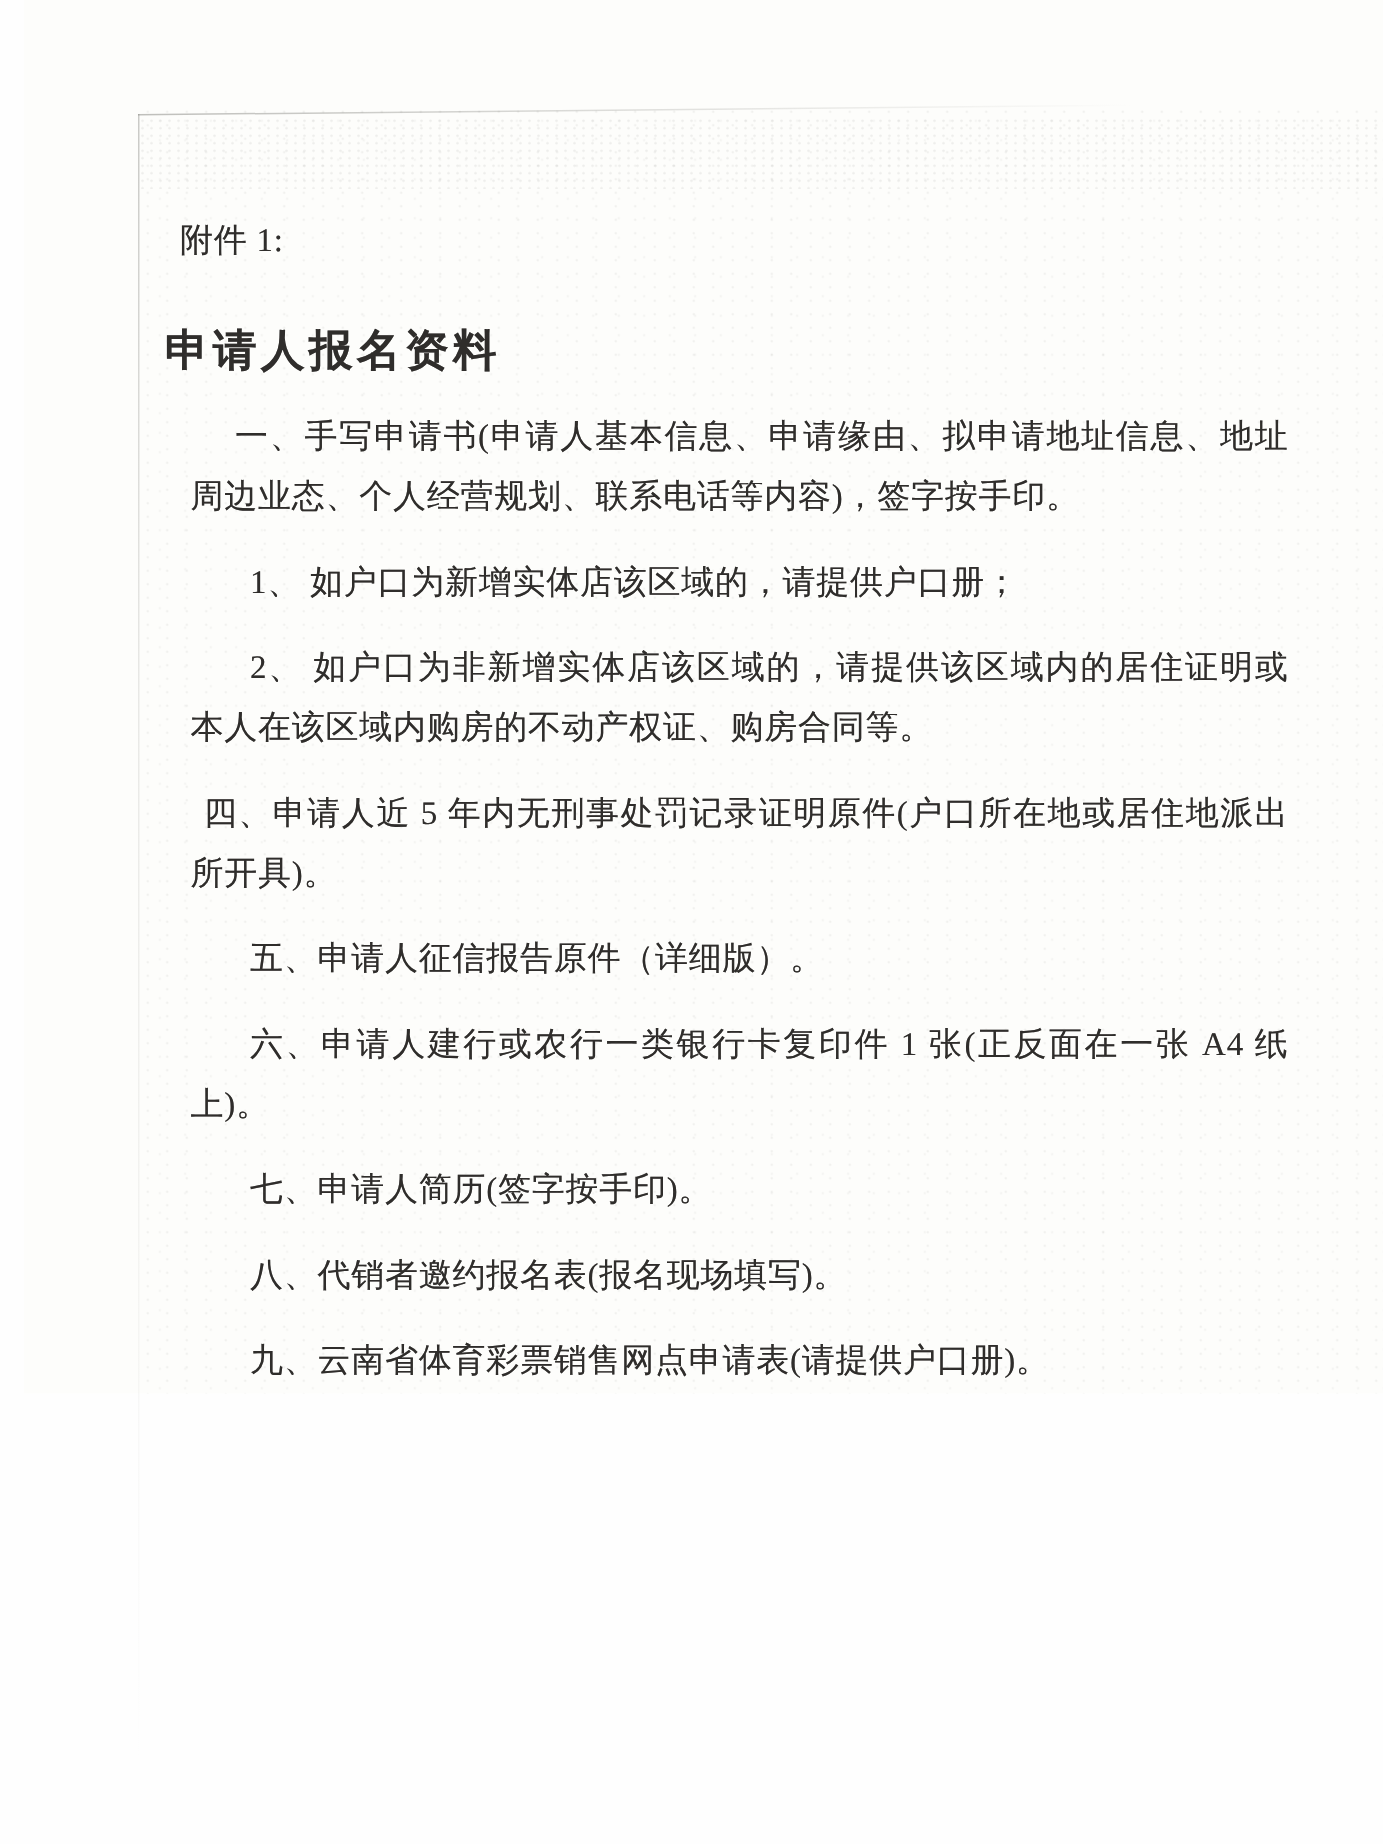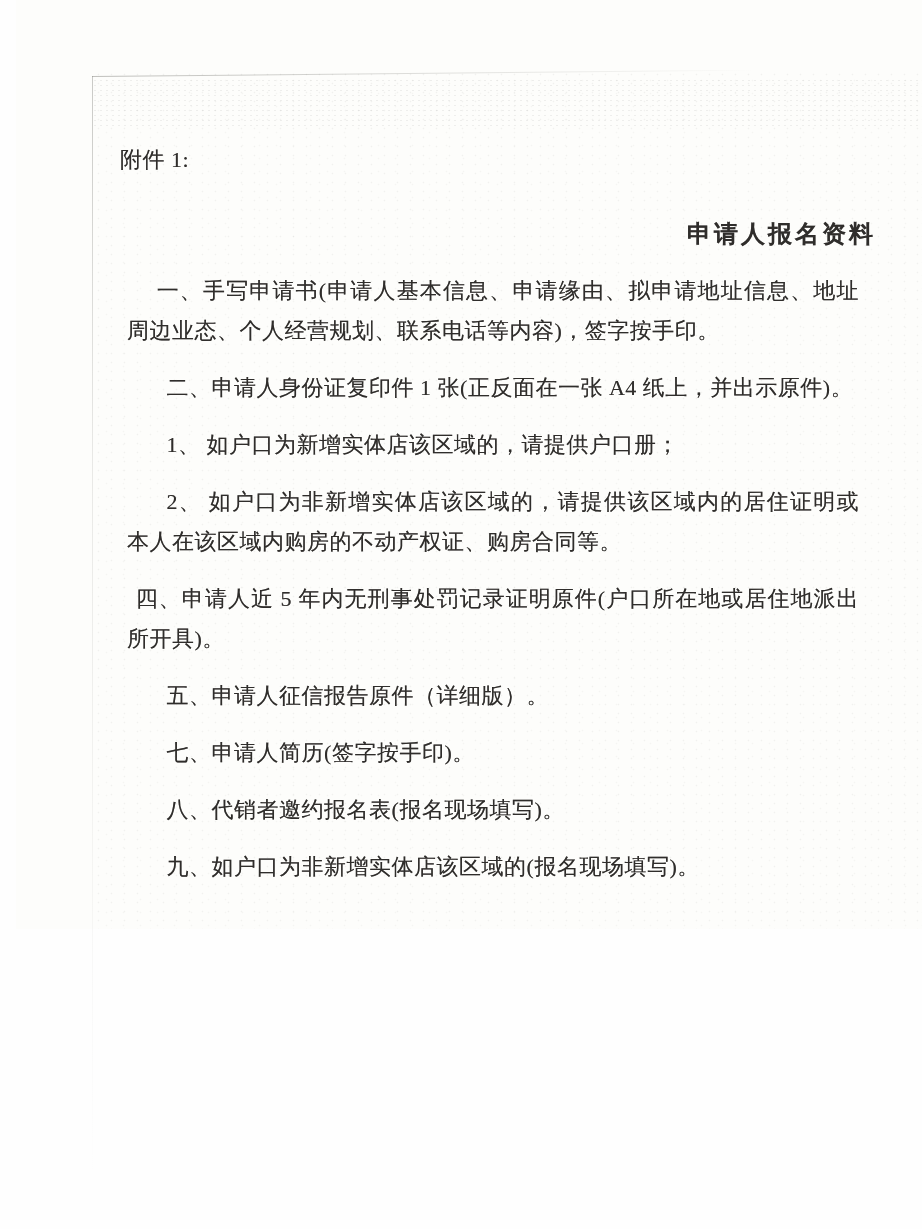--- a/index.html
+++ b/index.html
@@ -58,22 +58,22 @@
     font-size:22px;
     line-height:40px;
     letter-spacing:.5px;
     text-shadow:0 0 .4px rgba(47,45,43,.55);
   }
   .attachment{
     margin:0 0 0 10px;
   }
   .doc-title{
     margin:34px 0 3px 0;
-    text-align:right;
-    font-size:24px;
+    text-align:left;
+    font-size:29px;
     font-weight:600;
     letter-spacing:3px;
   }
   p.line{
     margin:17px;
     text-align:justify;
     text-indent:1.8em;
   }
   p.i-first{ text-indent:1.35em; }
   p.i-four{ text-indent:.4em; }
@@ -83,25 +83,25 @@
 
 <div class="paper">
   <div class="edge-top"></div>
   <div class="edge-left"></div>
 
   <div class="content">
     <p class="attachment">附件 1:</p>
     <h1 class="doc-title">申请人报名资料</h1>
 
     <p class="line i-first">一、手写申请书(申请人基本信息、申请缘由、拟申请地址信息、地址周边业态、个人经营规划、联系电话等内容)，签字按手印。</p>
-    <p class="line">二、申请人身份证复印件 1 张(正反面在一张 A4 纸上，并出示原件)。</p>
     <p class="line">1、 如户口为新增实体店该区域的，请提供户口册；</p>
     <p class="line">2、 如户口为非新增实体店该区域的，请提供该区域内的居住证明或本人在该区域内购房的不动产权证、购房合同等。</p>
     <p class="line i-four">四、申请人近 5 年内无刑事处罚记录证明原件(户口所在地或居住地派出所开具)。</p>
     <p class="line">五、申请人征信报告原件（详细版）。</p>
+    <p class="line">六、申请人建行或农行一类银行卡复印件 1 张(正反面在一张 A4 纸上)。</p>
     <p class="line">七、申请人简历(签字按手印)。</p>
     <p class="line">八、代销者邀约报名表(报名现场填写)。</p>
-    <p class="line">九、如户口为非新增实体店该区域的(报名现场填写)。</p>
+    <p class="line">九、云南省体育彩票销售网点申请表(请提供户口册)。</p>
   </div>
 
   <div class="noise-band"></div>
   <div class="noise"></div>
 </div>
 
 </body></html>

